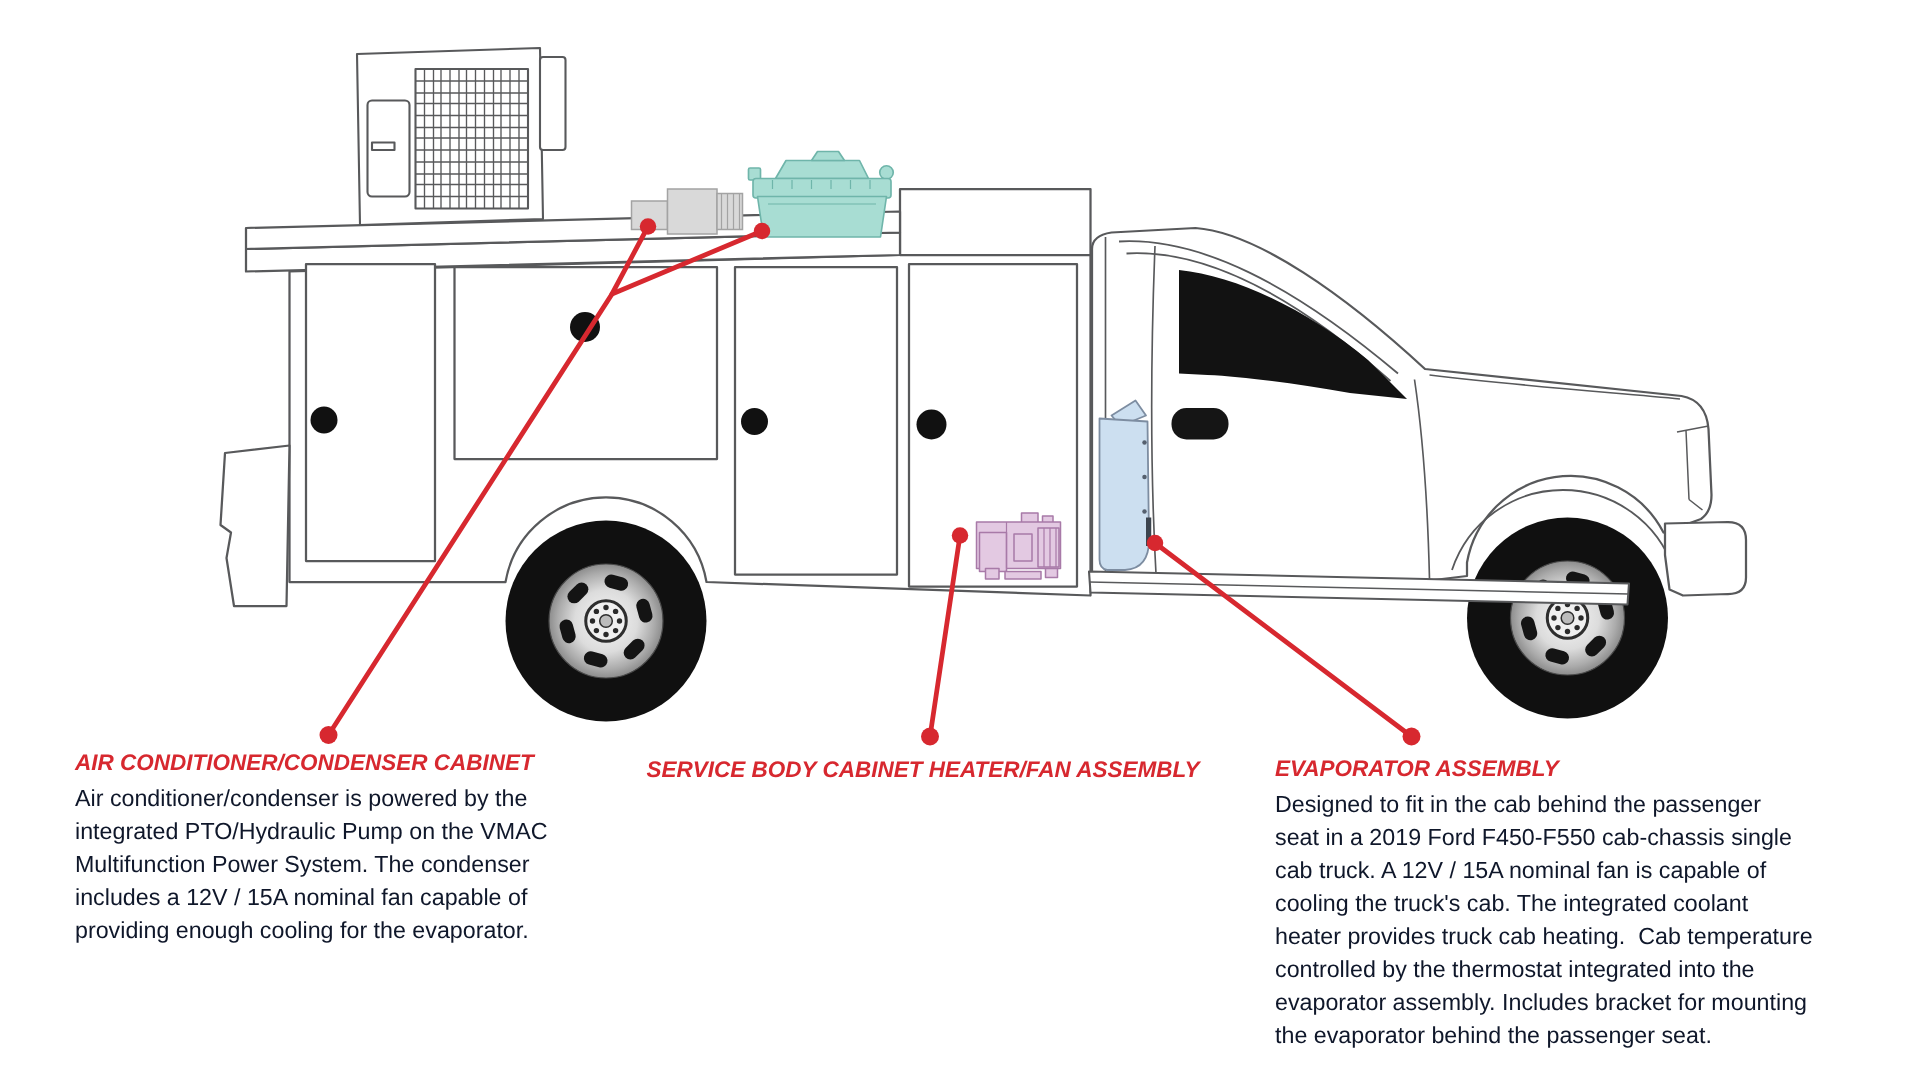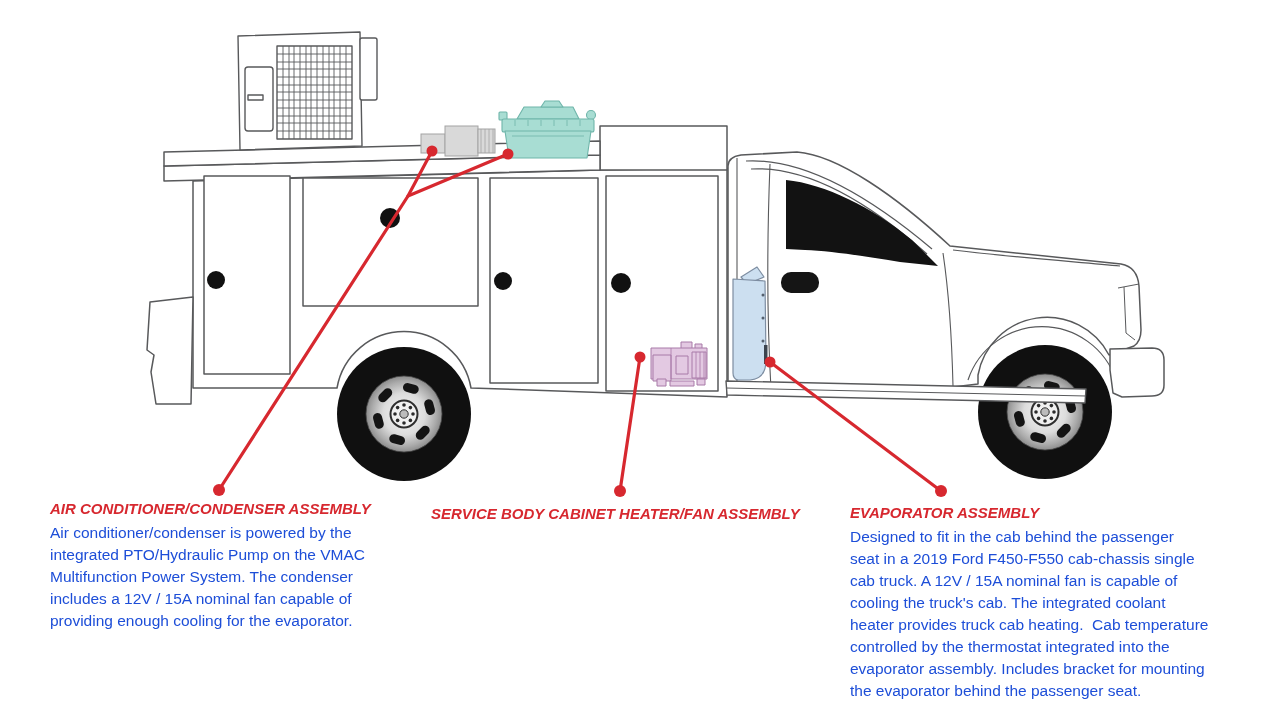--- a/index.html
+++ b/index.html
@@ -2,21 +2,21 @@
 <html><head>
 <meta charset="utf-8">
 <style>
   html,body{margin:0;padding:0;background:#ffffff;}
   #stage{position:relative;width:1280px;height:720px;background:#ffffff;overflow:hidden;
          font-family:"Liberation Sans",sans-serif;}
   #truck-svg{position:absolute;left:0;top:0;width:1280px;height:720px;}
   .callout{position:absolute;}
   .callout-title{font-style:italic;font-weight:700;font-size:15px;line-height:19px;
                  color:#d7282f;margin:0 0 4px 0;}
-  .callout-body{font-size:15.5px;line-height:22px;color:#1d4ed8;white-space:pre-wrap;margin:0;}
+  .callout-body{font-size:15.5px;line-height:22px;color:#0f172a;white-space:pre-wrap;margin:0;}
   .c1{left:50px;top:499px;width:385px;}
   .c2{left:431px;top:504px;width:400px;}
   .c3{left:850px;top:503px;width:435px;}
 </style>
 </head>
 <body>
 
 <div id="stage">
 
 <svg id="truck-svg" viewBox="0 0 1280 720">
@@ -157,21 +157,21 @@
     <circle cx="508" cy="154" r="5.5"></circle>
     <circle cx="219" cy="490" r="6"></circle>
     <circle cx="640" cy="357" r="5.5"></circle>
     <circle cx="620" cy="491" r="6"></circle>
     <circle cx="770" cy="362" r="5.5"></circle>
     <circle cx="941" cy="491" r="6"></circle>
   </g>
 </svg>
 
   <div class="callout c1">
-    <p class="callout-title">AIR CONDITIONER/CONDENSER ASSEMBLY</p>
+    <p class="callout-title">AIR CONDITIONER/CONDENSER CABINET</p>
     <p class="callout-body">Air conditioner/condenser is powered by the
 integrated PTO/Hydraulic Pump on the VMAC
 Multifunction Power System. The condenser
 includes a 12V / 15A nominal fan capable of
 providing enough cooling for the evaporator.</p>
   </div>
 
   <div class="callout c2">
     <p class="callout-title">SERVICE BODY CABINET HEATER/FAN ASSEMBLY</p>
   </div>

